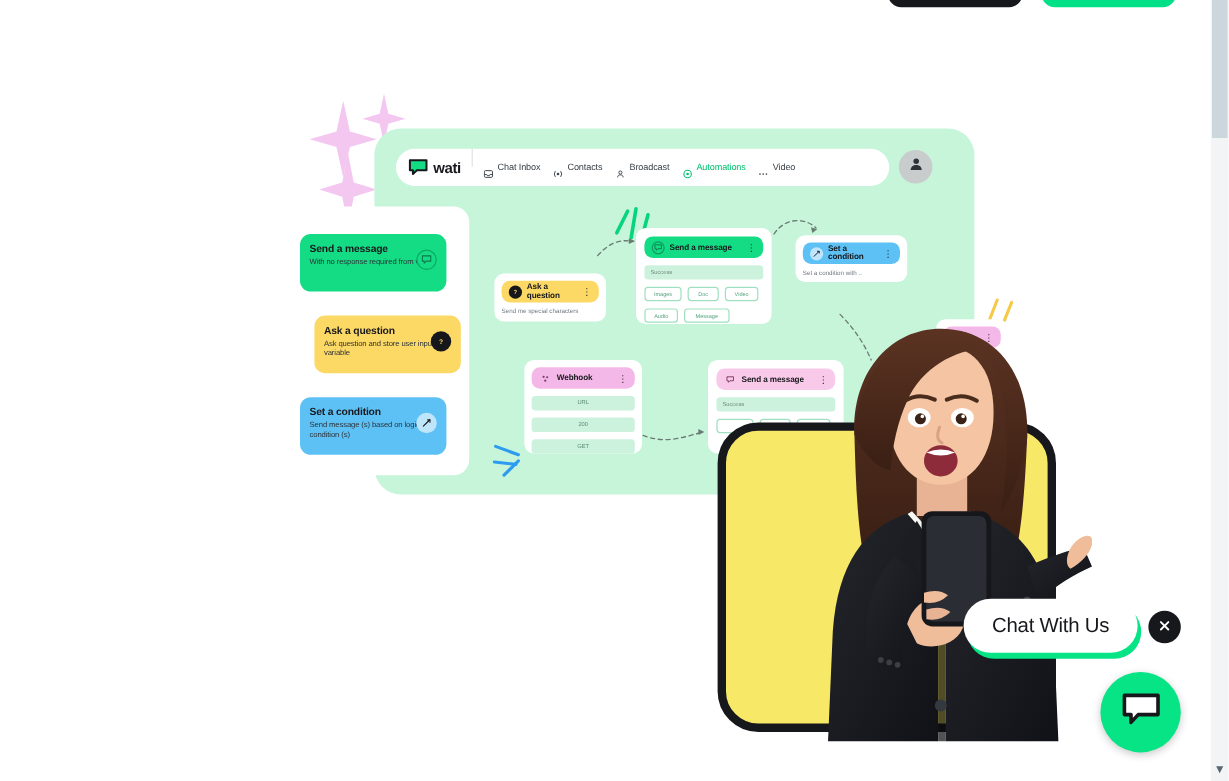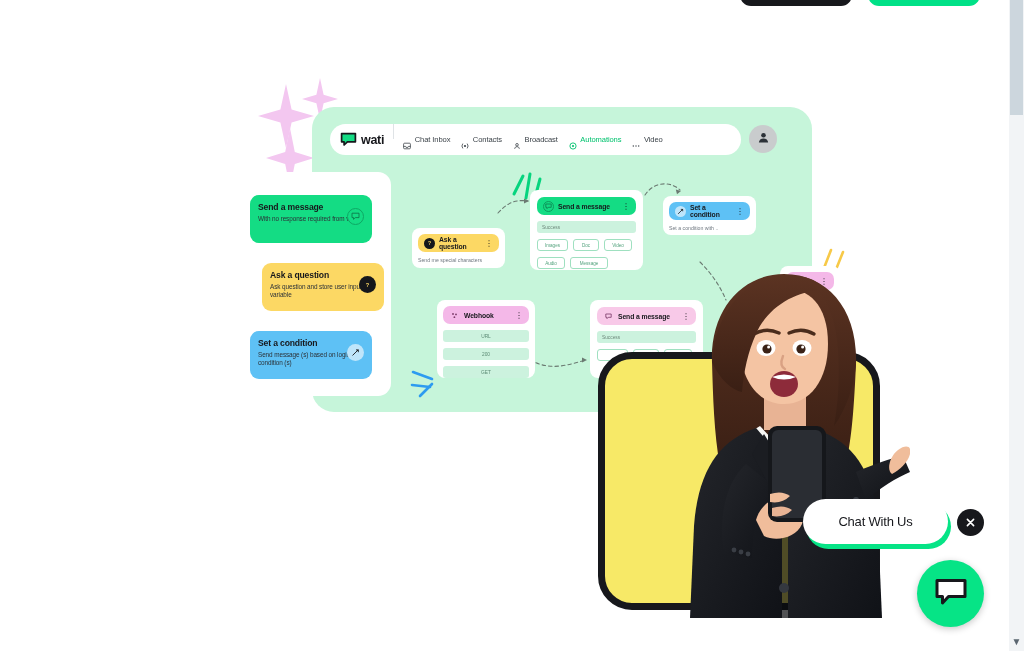--- a/index.html
+++ b/index.html
@@ -128,21 +128,21 @@
   }
   #woman { position:absolute; left:660px; top:258px; width:250px; height:360px; }
 
   
   #chat-pill {
     position:absolute; left:803px; top:499px; width:145px; height:45px;
     background:#ffffff; border-radius:23px;
     box-shadow: 3px 5px 0 0 #06e486;
     display:flex; align-items:center; justify-content:center;
   }
-  #chat-pill-label { font-size:13px; color:#17181c; letter-spacing:-0.2px; }
+  #chat-pill-label { font-size:17px; color:#17181c; letter-spacing:-0.2px; }
   #chat-close {
     position:absolute; left:957px; top:509px; width:27px; height:27px;
     background:#17181c; border-radius:50%; display:flex; align-items:center; justify-content:center;
   }
   #chat-fab {
     position:absolute; left:917px; top:560px; width:67px; height:67px;
     background:#06e486; border-radius:50%; display:flex; align-items:center; justify-content:center;
     box-shadow: 0 2px 7px rgba(0,0,0,0.22);
   }
 </style>

